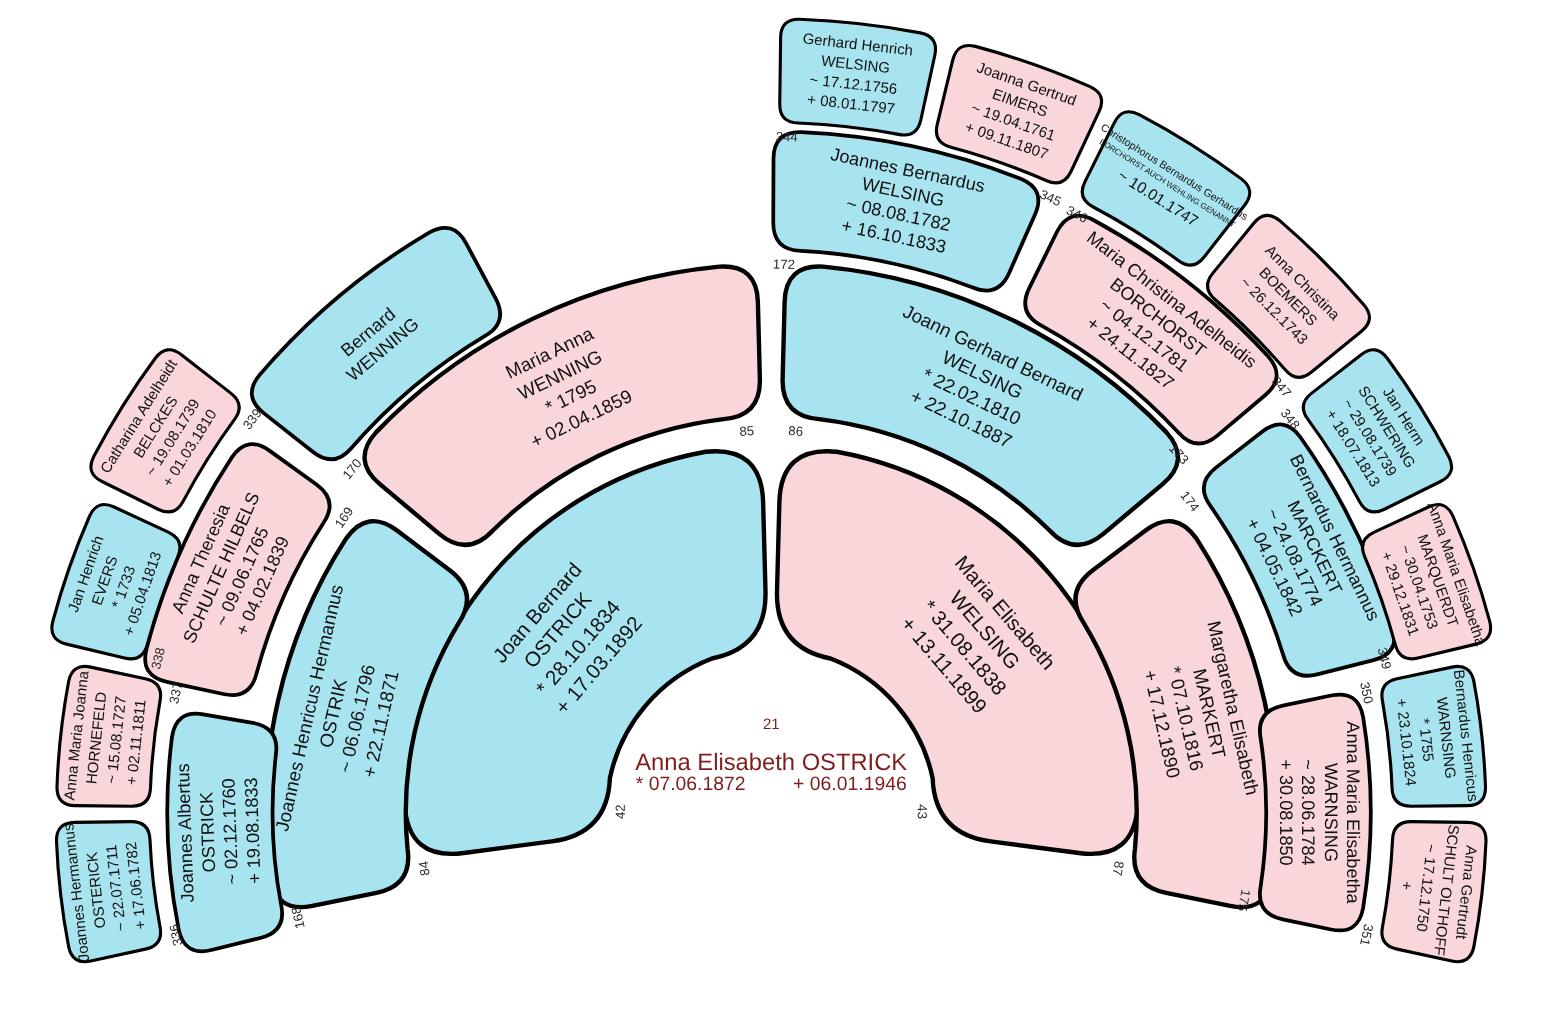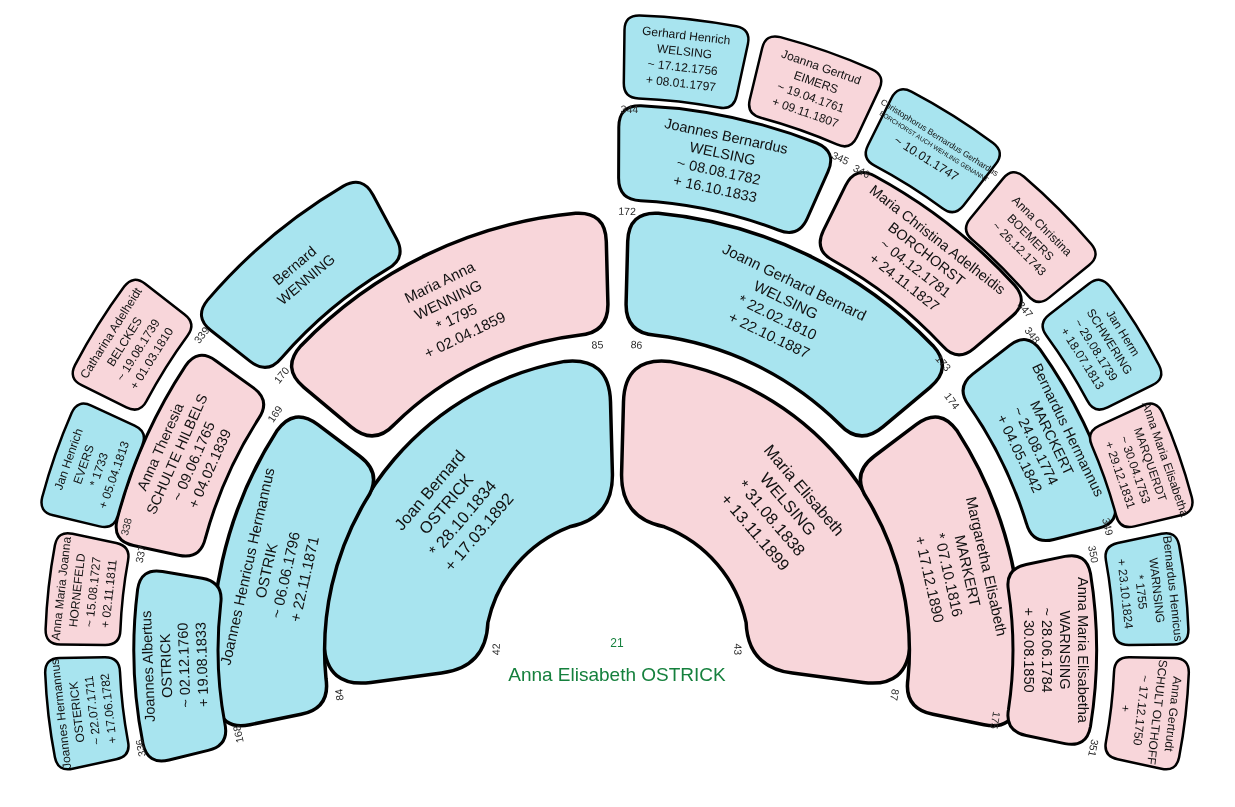--- a/index.html
+++ b/index.html
@@ -1,21 +1,21 @@
 <!DOCTYPE html>
 <html><head>
 <meta charset="utf-8">
 <style>
   html,body{margin:0;padding:0;background:#ffffff;}
   body{width:1235px;height:807px;position:relative;overflow:hidden;
        font-family:"Liberation Sans","DejaVu Sans",sans-serif;}
   svg{position:absolute;left:0;top:0;}
   .seg-label{fill:#111;}
   .kekule{fill:#2b2b2b;font-size:10.5px;}
-  .center-label{position:absolute;left:467px;top:636px;width:300px;text-align:center;color:#15803d;}
+  .center-label{position:absolute;left:467px;top:572px;width:300px;text-align:center;color:#7f1d1d;}
   .center-label .num{font-size:12px;margin-bottom:16px;}
   .center-label .name{font-size:19px;line-height:17px;}
   .center-label .dates{font-size:15.5px;line-height:17px;}
   .center-label .dates span{display:inline-block;}
   .center-label .dates .b{margin-right:38px;}
 </style>
 </head>
 <body>
 
 <svg id="fan" width="1235" height="807" viewBox="0 0 1235 807" xmlns="http://www.w3.org/2000/svg">
@@ -163,13 +163,16 @@
     <text transform="translate(1172.2 713.9) rotate(96.6)" text-anchor="middle" dominant-baseline="middle" font-size="12" class="seg-label">Anna Gertrudt</text>
     <text transform="translate(1156.3 712) rotate(96.6)" text-anchor="middle" dominant-baseline="middle" font-size="12" class="seg-label">SCHULT OLTHOFF</text>
     <text transform="translate(1140.4 710.2) rotate(96.6)" text-anchor="middle" dominant-baseline="middle" font-size="12" class="seg-label">~ 17.12.1750</text>
     <text transform="translate(1124.5 708.4) rotate(96.6)" text-anchor="middle" dominant-baseline="middle" font-size="12" class="seg-label">+</text>
     <text transform="translate(1092.5 747.8) rotate(101.6)" text-anchor="middle" dominant-baseline="middle" class="kekule">351</text>
   </svg>
 
 <div class="center-label">
   <div class="num">21</div>
   <div class="name">Anna Elisabeth OSTRICK</div>
+  <div class="dates">
+    <span class="b">* 07.06.1872</span><span class="d">+ 06.01.1946</span>
+  </div>
 </div>
 
 </body></html>

